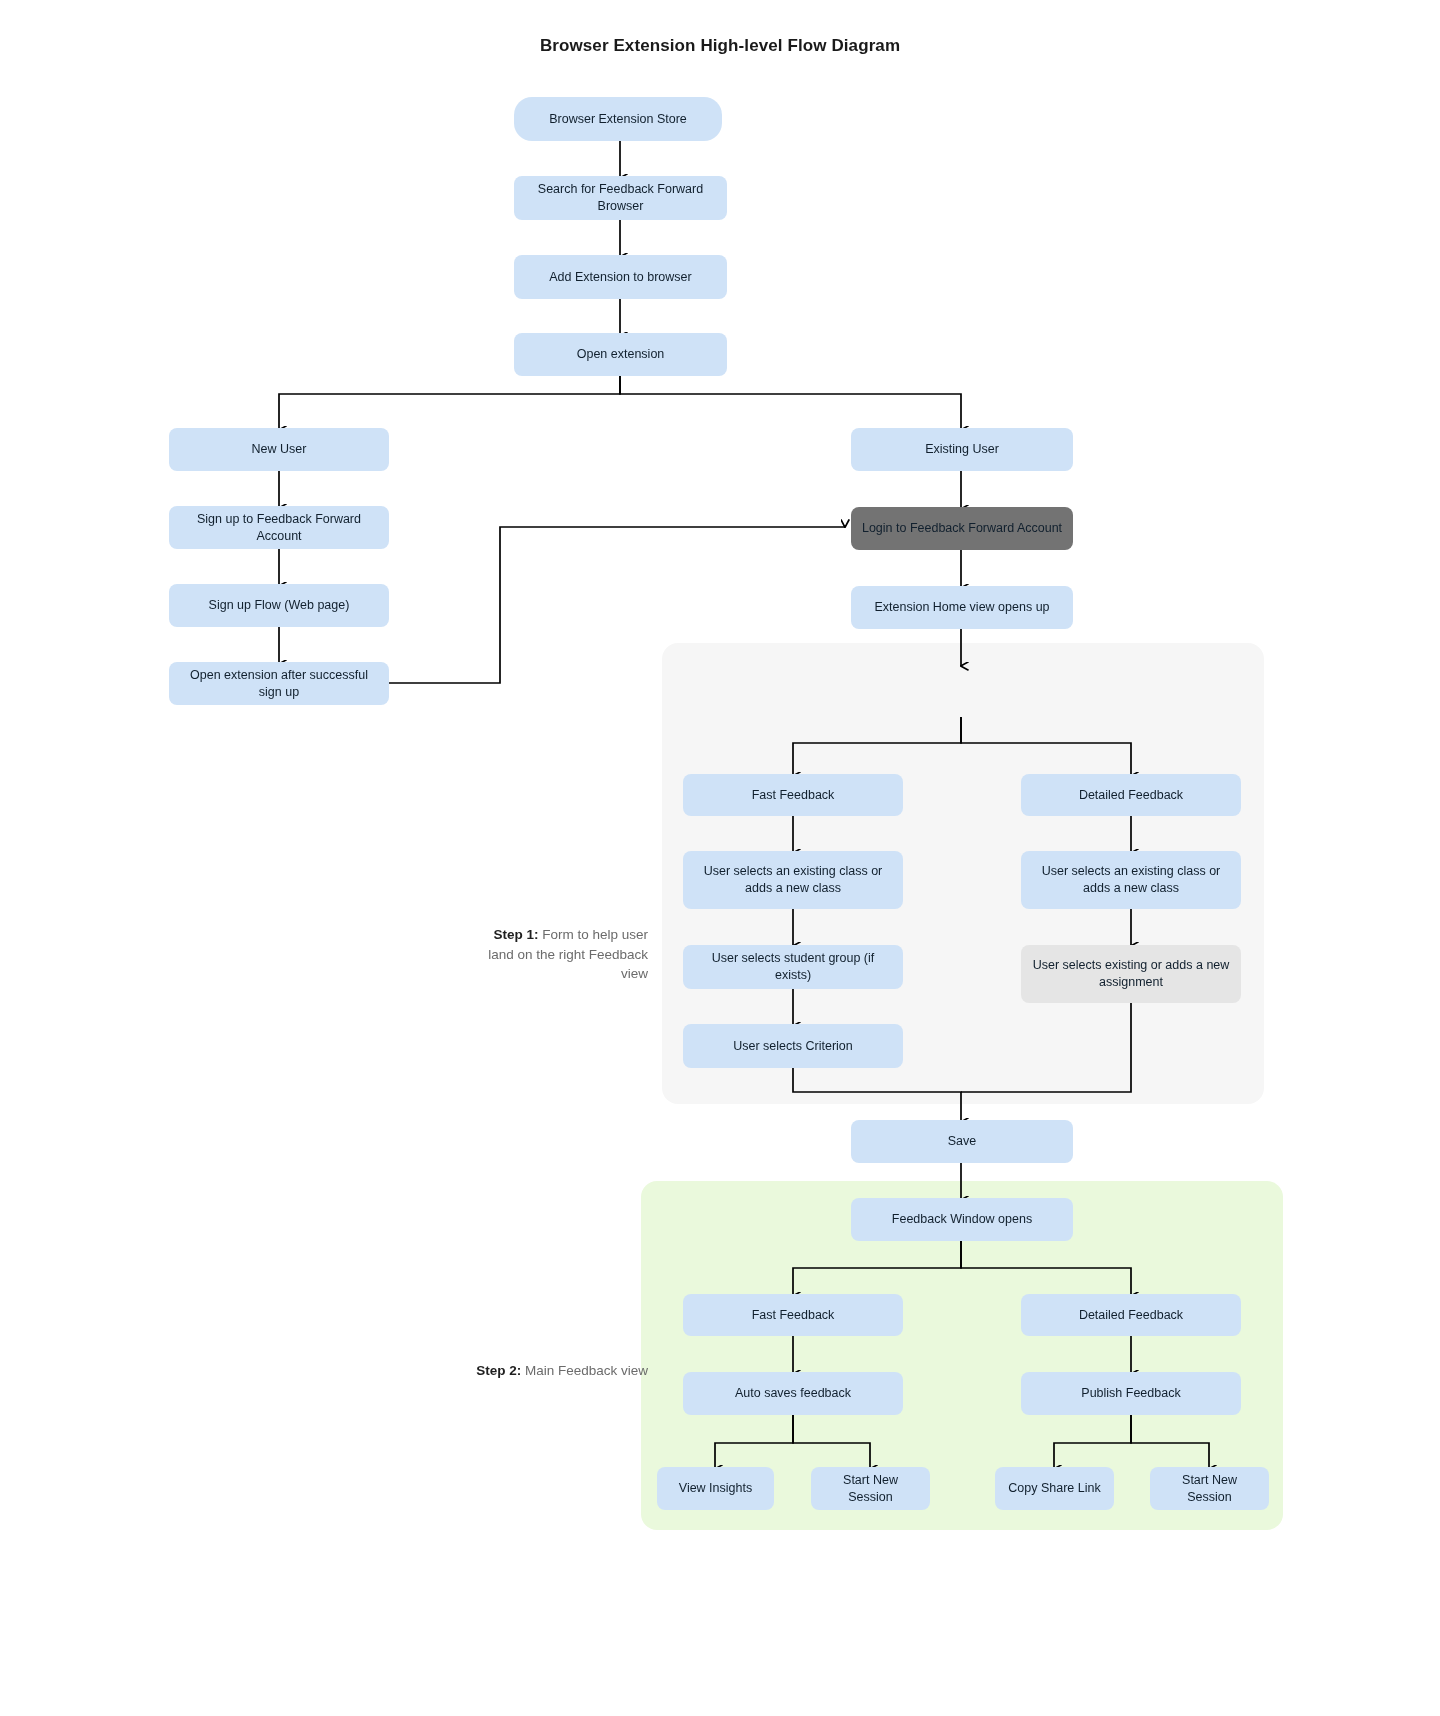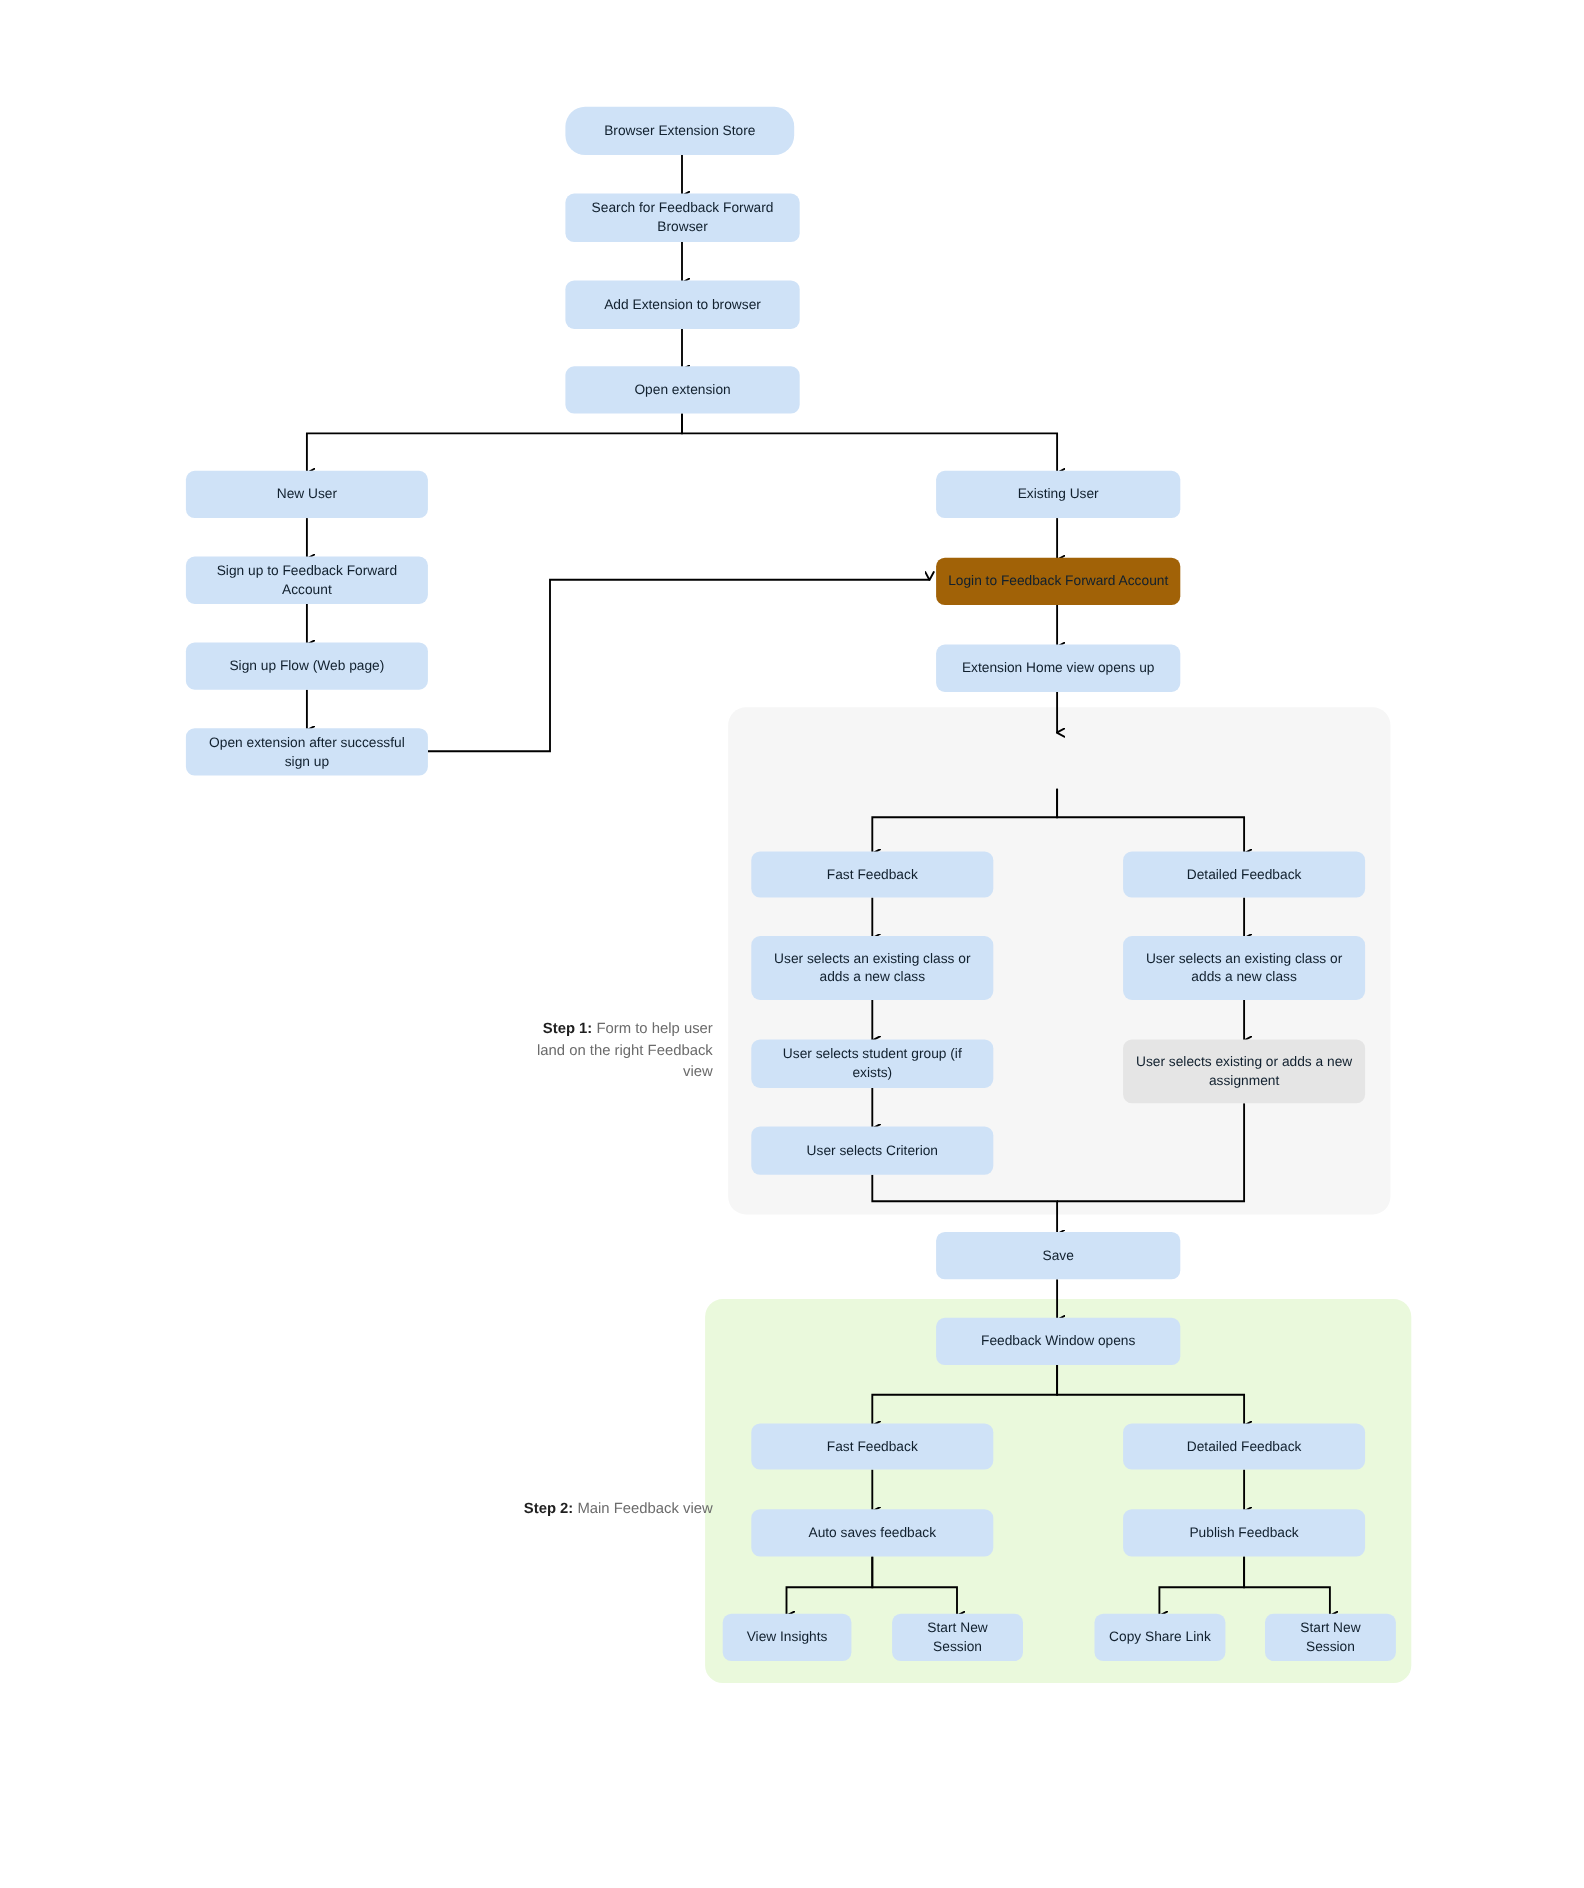--- a/index.html
+++ b/index.html
@@ -69,20 +69,21 @@
   .step-label .bold {
     font-weight: bold;
     color: #1f1f1f;
   }
 </style>
 </head>
 <body style="background: rgb(255, 255, 255);">
 
 <div id="canvas">
 
+  <div id="title">Browser Extension High-level Flow Diagram</div>
 
   <div class="group-box group-grey" style="left: 662px; top: 643px; width: 602px; height: 461px; background: rgb(246, 246, 246);"></div>
 
   <div class="group-box group-green" style="left: 641px; top: 1181px; width: 642px; height: 349px; background: rgb(234, 249, 220);"></div>
 
   <svg id="wires" viewBox="0 0 1440 1716">
     <defs>
       <marker id="ah" markerWidth="9" markerHeight="9" refX="4.2" refY="7.6" orient="auto" markerUnits="userSpaceOnUse">
         <path d="M0.3,0.6 L4.2,7.9 L8.1,0.6" fill="none" stroke="#000" stroke-width="1.7" stroke-linecap="round" stroke-linejoin="round"></path>
       </marker>
@@ -174,21 +175,21 @@
   </div>
 
   <div class="node" style="left: 169px; top: 662px; width: 220px; height: 43px; background: rgb(207, 226, 247);">
     <span>Open extension after successful sign up</span>
   </div>
 
   <div class="node" style="left: 851px; top: 428px; width: 222px; height: 43px; background: rgb(207, 226, 247);">
     <span>Existing User</span>
   </div>
 
-  <div class="node" style="left: 851px; top: 507px; width: 222px; height: 43px; background: #a16207;">
+  <div class="node" style="left: 851px; top: 507px; width: 222px; height: 43px; background: #737373;">
     <span>Login to Feedback Forward Account</span>
   </div>
 
   <div class="node" style="left: 851px; top: 586px; width: 222px; height: 43px; background: rgb(207, 226, 247);">
     <span>Extension Home view opens up</span>
   </div>
 
 
   <div class="node" style="left: 683px; top: 774px; width: 220px; height: 42px; background: rgb(207, 226, 247);">
     <span>Fast Feedback</span>

